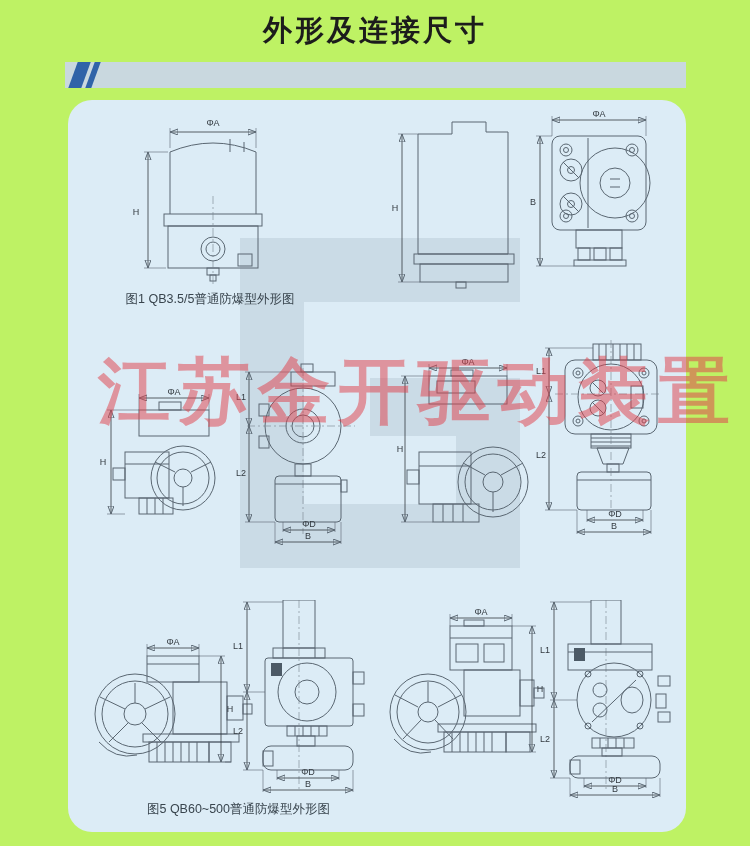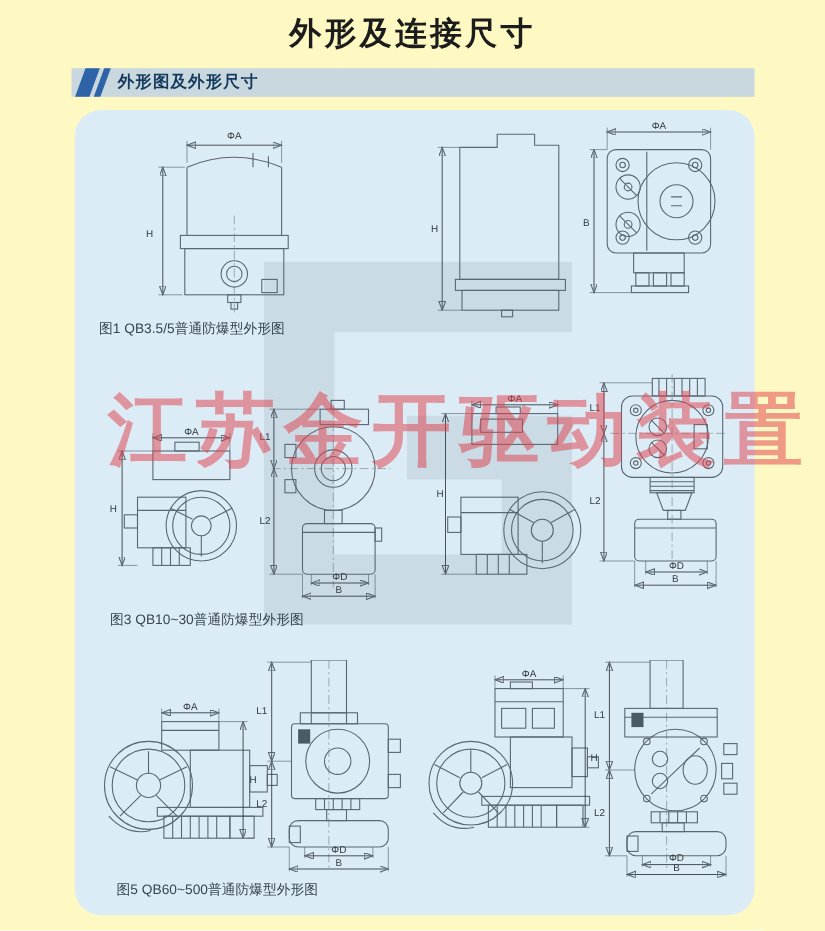--- a/index.html
+++ b/index.html
@@ -1,16 +1,16 @@
 <!DOCTYPE html>
 <html><head>
 <meta charset="utf-8">
 <style>
   html,body{margin:0;padding:0;background:#ffffff;}
-  #page{position:relative;width:750px;height:846px;background:#fef9c3;overflow:hidden;
+  #page{position:relative;width:750px;height:846px;background:#bef264;overflow:hidden;
         font-family:"Liberation Sans","DejaVu Sans",sans-serif;}
   
   #page-title{position:absolute;left:0;top:11px;width:750px;text-align:center;
         font-size:29px;font-weight:bold;color:#1c1c1c;letter-spacing:3px;}
   
   #section-bar{position:absolute;left:65px;top:62px;width:621px;height:26px;background:#c9d8df;}
   .mark{position:absolute;top:0;height:26px;background:#2f63a8;transform:skewX(-20deg);}
   #mark1{left:8px;width:13px;}
   #mark2{left:25px;width:6px;}
   #section-title{position:absolute;left:42px;top:0;height:26px;line-height:26px;
@@ -27,39 +27,38 @@
   
   .fig{position:absolute;}
   .fig rect,.fig circle,.fig path,.fig line,.fig ellipse,.fig polyline{
         stroke:#5a6772;stroke-width:1;fill:none;}
   .fig .ext{stroke:#5a6772;stroke-width:0.6;}
   .fig .dln{stroke:#333a40;stroke-width:0.8;}
   .fig .cl{stroke:#77858f;stroke-width:0.6;stroke-dasharray:8 3 2 3;}
   .fig .solid{fill:#4c5a66;stroke:none;}
   .fig text{font-family:"Liberation Sans","DejaVu Sans",sans-serif;font-size:9px;
         fill:#333a40;stroke:none;text-anchor:middle;}
-  .caption{position:absolute;font-size:12.5px;color:#39454e;}
+  .caption{position:absolute;text-align:center;font-size:12.5px;color:#39454e;}
   #cap1{left:90px;top:291px;width:240px;}
   #cap2{left:415px;top:291px;width:250px;}
   #cap3{left:100px;top:555px;width:250px;}
   #cap4{left:388px;top:555px;width:275px;}
   #cap5{left:106px;top:801px;width:265px;}
   #cap6{left:388px;top:801px;width:285px;}
 </style>
 </head>
 <body>
 
 <div id="page">
 
   <div id="page-title">外形及连接尺寸</div>
 
   <div id="section-bar">
     <div id="mark1" class="mark"></div>
     <div id="mark2" class="mark"></div>
-    <div id="section-title">外形图及外形尺寸</div>
   </div>
 
   <div id="panel"></div>
 
   <svg id="logo-wm" viewBox="0 0 280 330">
     <path d="M0,0 H280 V64 H64 V266 H216 V198 H130 V140 H280 V330 H0 Z" fill="#8fa3b0" stroke="none"></path>
   </svg>
 
   <svg class="fig" style="left:110px;top:108px" width="220" height="180" viewBox="0 0 220 180">
     <defs>
@@ -424,18 +423,17 @@
       <line class="ext" x1="260" y1="178" x2="260" y2="188"></line>
     <line class="dln" x1="198" y1="186" x2="260" y2="186" marker-start="url(#a6)" marker-end="url(#a6)"></line>
     <text x="229" y="183">ΦD</text>
     <line class="ext" x1="184" y1="178" x2="184" y2="197"></line>
       <line class="ext" x1="274" y1="178" x2="274" y2="197"></line>
     <line class="dln" x1="184" y1="195" x2="274" y2="195" marker-start="url(#a6)" marker-end="url(#a6)"></line>
     <text x="229" y="192">B</text>
   </svg>
 
   <div id="cap1" class="caption">图1 QB3.5/5普通防爆型外形图</div>
-  <div id="cap3" class="caption">图3 QB10~30普通防爆型外形图</div>
   <div id="cap5" class="caption">图5 QB60~500普通防爆型外形图</div>
 
   <div id="text-wm">江苏金开驱动装置</div>
 
 </div>
 
 </body></html>

